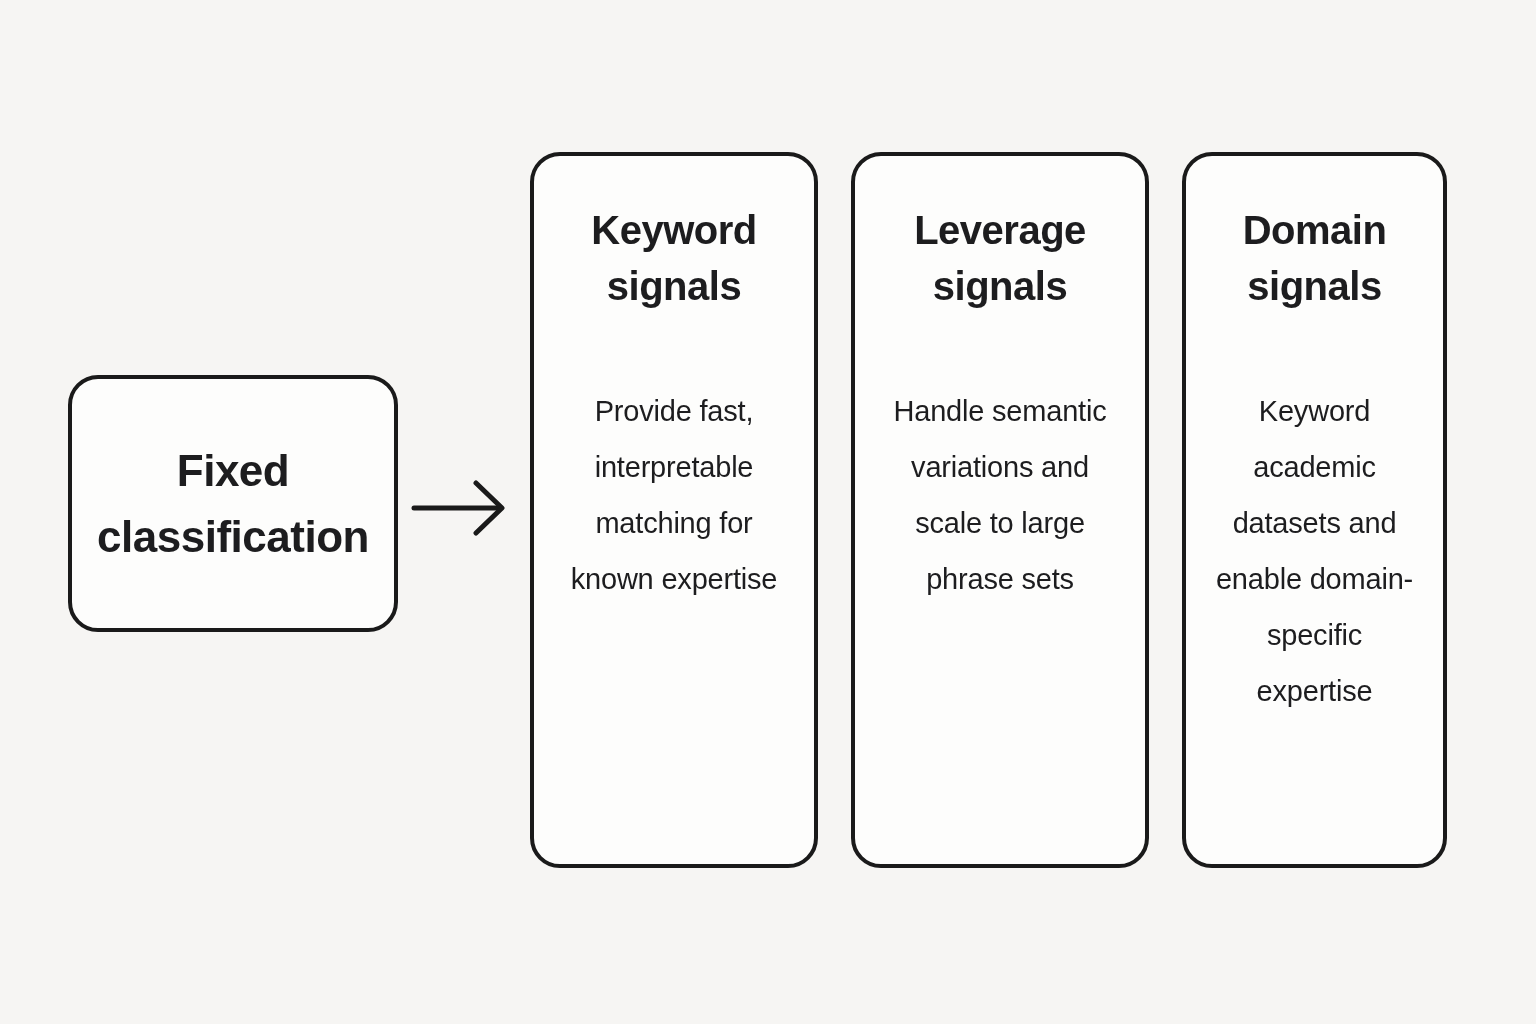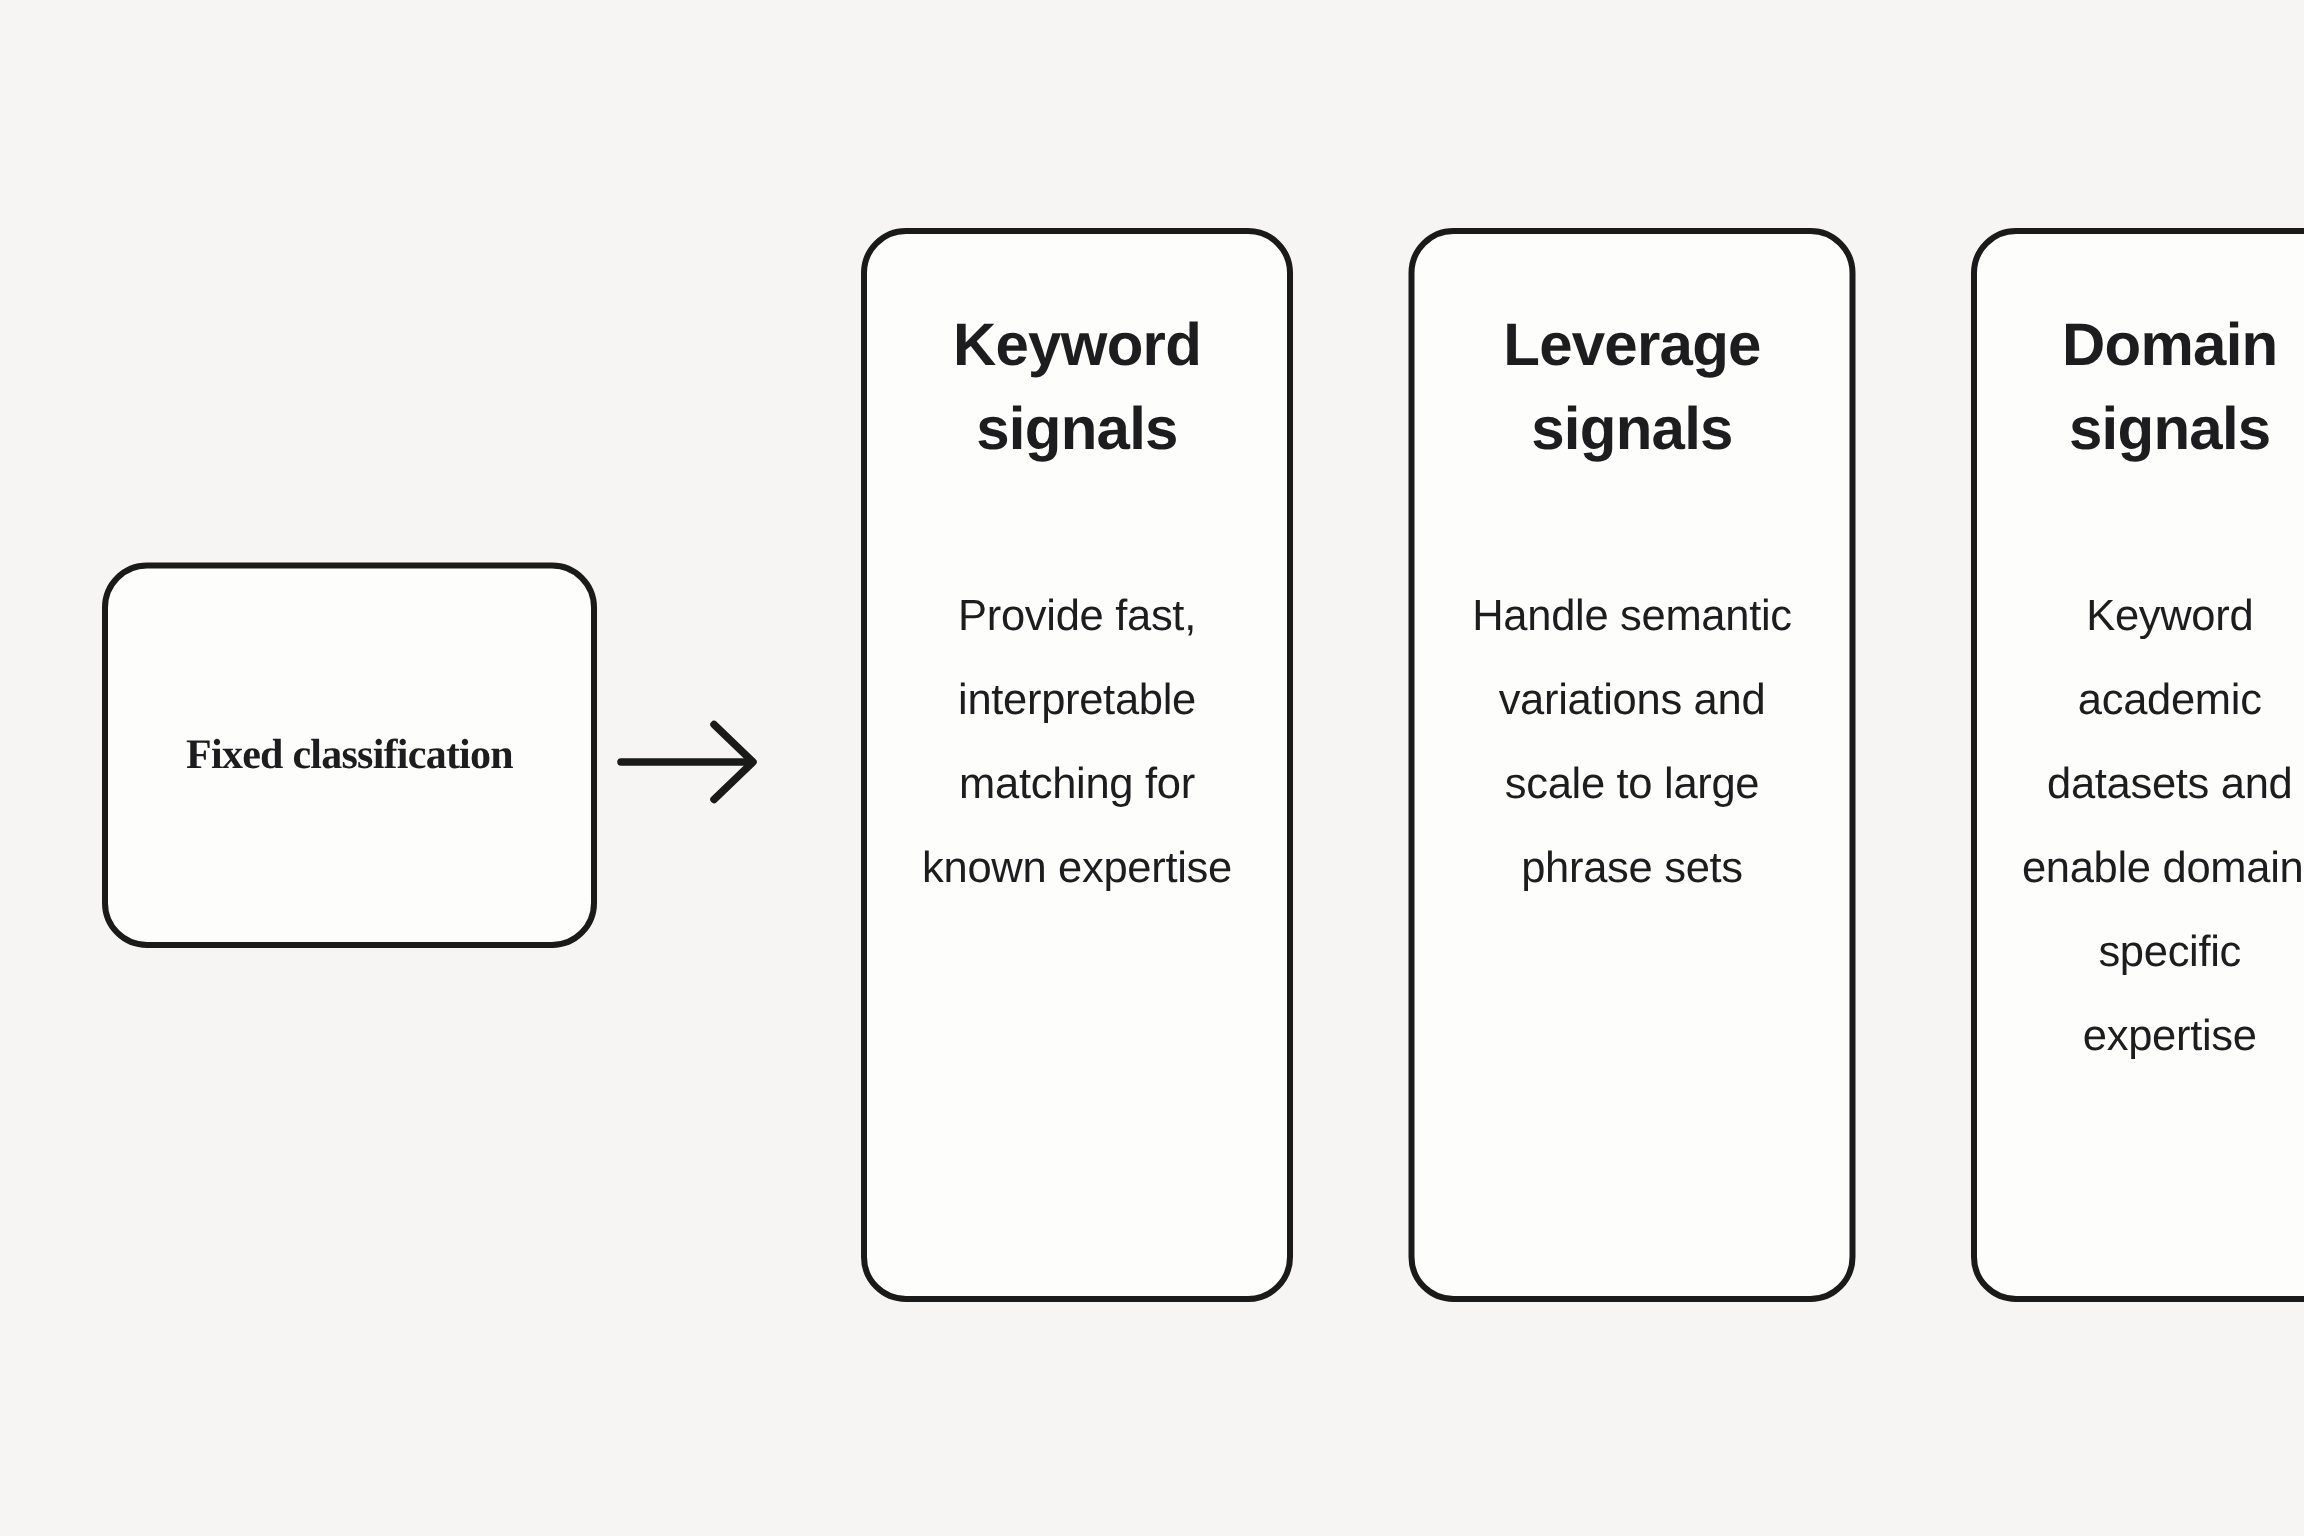--- a/index.html
+++ b/index.html
@@ -24,26 +24,25 @@
     position: absolute;
     left: 68px; top: 375px;
     width: 330px; height: 257px;
     background: var(--box-fill);
     border: 4px solid var(--border);
     border-radius: 30px;
     display: flex;
     align-items: center;
     justify-content: center;
     text-align: center;
-    font-size: 28px;
+    font-size: 44px;
     font-weight: 700;
     line-height: 1.5;
     letter-spacing: -0.5px;
     padding: 0 16px;
-    font-family: Liberation Serif, serif;
   }
   .arrow {
     position: absolute;
     left: 405px; top: 470px;
     width: 110px; height: 76px;
   }
   .columns {
     position: absolute;
     left: 530px; top: 152px;
     display: flex;
@@ -52,21 +51,20 @@
   .column {
     height: 716px;
     background: var(--box-fill);
     border: 4px solid var(--border);
     border-radius: 30px;
     padding: 46px 20px 0 20px;
     text-align: center;
     display: flex;
     flex-direction: column;
     align-items: center;
-    margin-left: 44px;
   }
   .column.c1 { width: 288px; }
   .column.c2 { width: 298px; }
   .column.c3 { width: 265px; }
   .column-title {
     font-size: 40px;
     font-weight: 700;
     line-height: 1.4;
     letter-spacing: -0.5px;
   }

